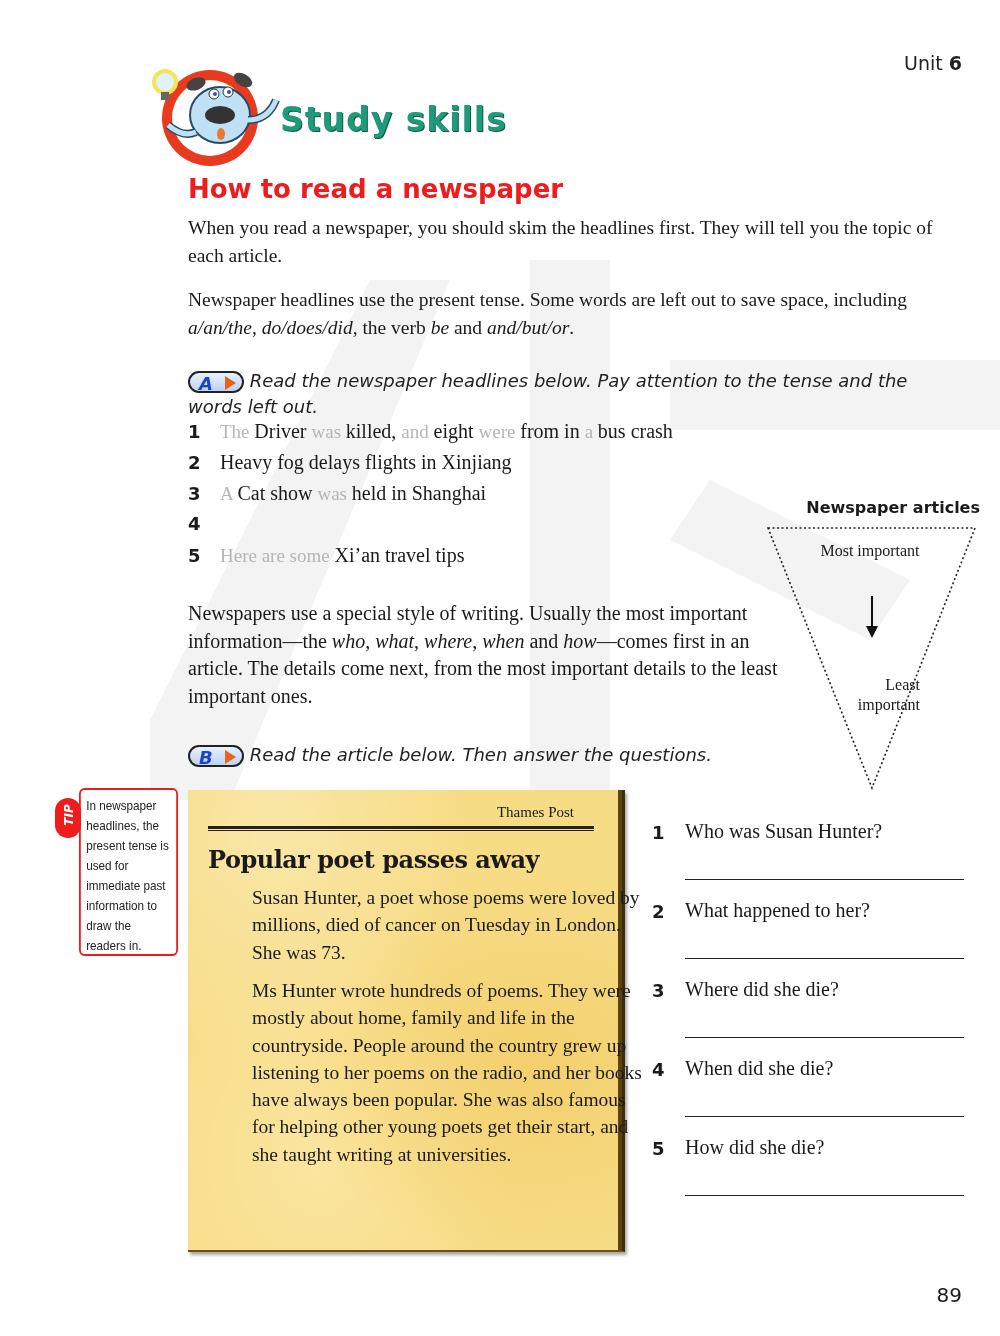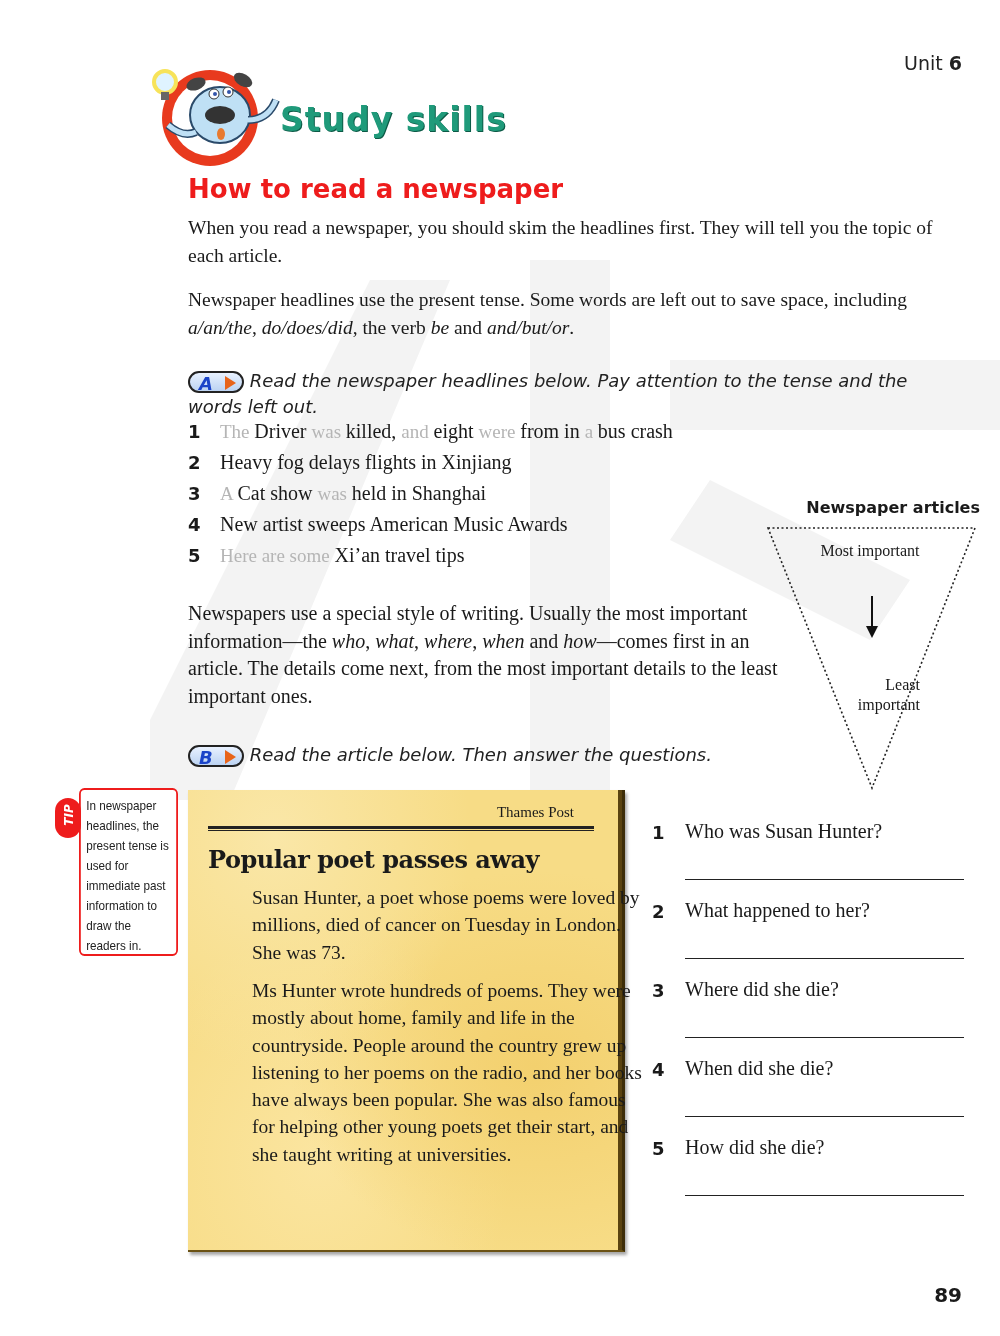--- a/index.html
+++ b/index.html
@@ -70,21 +70,21 @@
   .art-p { position: absolute; left: 20px; width: 395px; font-size: 19.5px; line-height: 27.3px; font-family: "Liberation Serif", serif; margin-left: 44px; }
   .art-p1 { top: 94px; }
   .art-p2 { top: 187px; }
 
   .questions { left: 652px; top: 820px; width: 312px; }
   .q { height: 79px; position: relative; }
   .q .qnum { position: absolute; left: 0; top: 2px; font-weight: bold; font-size: 18px; font-family: "DejaVu Sans", sans-serif; }
   .q .qtext { position: absolute; left: 33px; top: 0; font-size: 20px; font-family: "Liberation Serif", serif; }
   .q .line { position: absolute; left: 33px; right: 0; top: 58px; border-bottom: 1.5px solid #222; height: 1px; }
 
-  .pagenum { right: 38px; top: 1283px; font-size: 20px; font-weight: bold; font-family: "DejaVu Sans", sans-serif; }
+  .pagenum { right: 38px; top: 1283px; font-size: 20px; font-weight: normal; font-family: "DejaVu Sans", sans-serif; }
 </style>
 </head>
 <body>
 
 <svg class="watermark" viewBox="0 0 850 600">
   <g fill="#f3f3f3">
     <polygon points="0,520 220,80 300,80 80,600 0,600"></polygon>
     <polygon points="380,60 460,60 460,600 380,600"></polygon>
     <polygon points="520,160 850,160 850,230 520,230"></polygon>
     <polygon points="560,280 760,380 720,440 520,340"></polygon>
@@ -137,21 +137,20 @@
     <div class="hl">
       <span class="num">2</span>
       <span><span>Heavy fog delays flights in Xinjiang</span></span>
     </div>
     <div class="hl">
       <span class="num">3</span>
       <span><span class="ghost">A </span><span>Cat show </span><span class="ghost">was </span><span>held in Shanghai</span></span>
     </div>
     <div class="hl">
       <span class="num">4</span>
-      <span><span>New artist sweeps American Music Awards</span></span>
     </div>
     <div class="hl">
       <span class="num">5</span>
       <span><span class="ghost">Here are some </span><span>Xi’an travel tips</span></span>
     </div>
   </div>
 
 <div class="abs para p3">
   <span>Newspapers use a special style of writing. Usually the most important information—the </span><i>who</i><span>, </span><i>what</i><span>, </span><i>where</i><span>, </span><i>when</i><span> and </span><i>how</i><span>—comes first in an article. The details come next, from the most important details to the least important ones.</span>
 </div>

